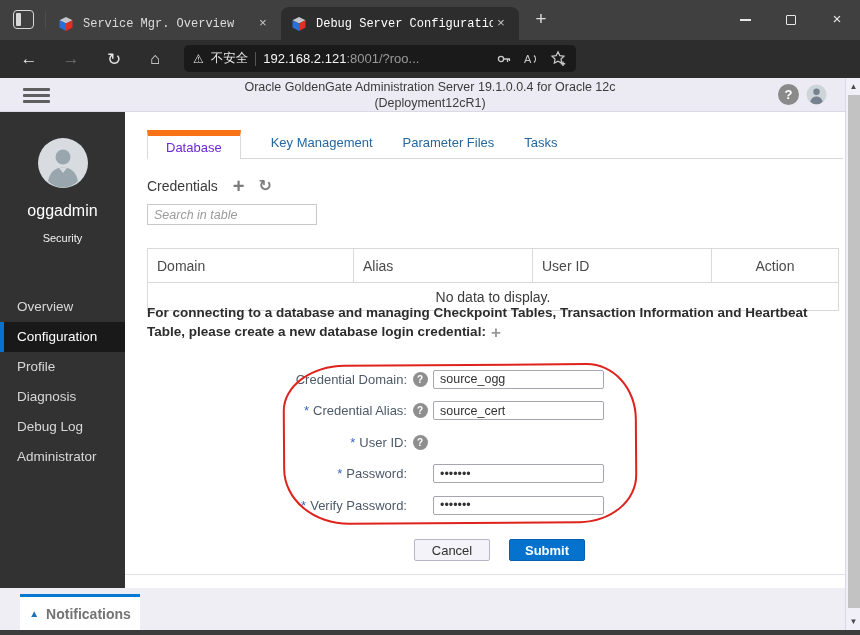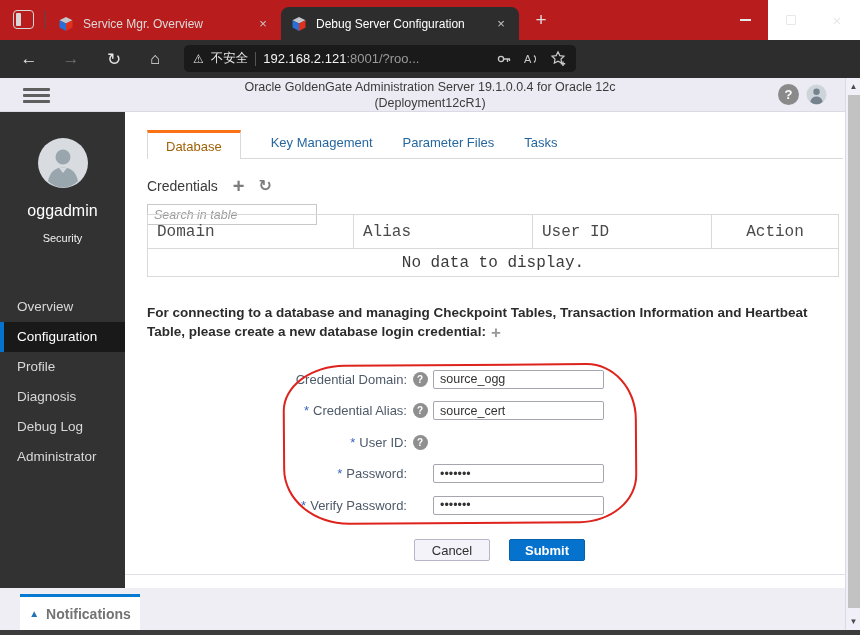--- a/index.html
+++ b/index.html
@@ -1,21 +1,21 @@
 <!DOCTYPE html>
 <html><head>
 <meta charset="utf-8">
 <style>
   * { margin:0; padding:0; box-sizing:border-box; }
   html,body { width:860px; height:635px; }
   body { font-family:"Liberation Sans","DejaVu Sans",sans-serif; overflow:hidden; background:#fff; }
   .screen { position:relative; width:860px; height:635px; overflow:hidden; }
 
   
-  .tabstrip { position:absolute; left:0; top:0; width:768px; height:40px; background:#b91c1c; }
+  .tabstrip { position:absolute; left:0; top:0; width:860px; height:40px; background:#404040;font-family:Liberation Mono, monospace; }
   .tab-actions { position:absolute; left:13px; top:10px; width:21px; height:19px; border:1.6px solid #d8d8d8; border-radius:4px; }
   .tab-actions::before { content:""; position:absolute; left:2px; top:2px; bottom:2px; width:5px; background:#d8d8d8; border-radius:1px; }
   .strip-sep { position:absolute; left:45px; top:11px; width:1px; height:18px; background:#4d4d4d; }
   .btab { position:absolute; top:7px; height:33px; display:flex; align-items:center; padding:0 10px; }
   .btab.inactive { left:48px; width:233px; }
   .btab.active { left:281px; width:238px; background:#2d2d2d; border-radius:8px 8px 0 0; }
   .btab .title { flex:1; font-size:12px; color:#dcdcdc; white-space:nowrap; overflow:hidden; margin-left:9px; }
   .btab.active .title { color:#fff; }
   .btab .tclose { width:16px; height:16px; display:flex; align-items:center; justify-content:center; color:#c8c8c8; font-size:13px; border-radius:3px; }
   .favicon { width:16px; height:16px; flex:0 0 16px; }
@@ -55,29 +55,29 @@
   .sb-avatar { position:absolute; left:38px; top:26px; width:50px; height:50px; }
   .sb-name { position:absolute; top:90px; width:100%; text-align:center; color:#fff; font-size:16px; }
   .sb-role { position:absolute; top:120px; width:100%; text-align:center; color:#f2f2f2; font-size:11px; }
   .sb-menu { position:absolute; top:180px; width:100%; }
   .sb-item { height:30px; line-height:30px; padding-left:17px; font-size:13.5px; color:#d8d8d8; cursor:default; }
   .sb-item.active { background:#191919; color:#fff; border-left:4px solid #0572ce; padding-left:13px; }
 
   
   .content { position:absolute; left:125px; top:112px; width:720px; height:476px; background:#fff; }
   .main-tabs { position:absolute; top:18px; left:22px; width:696px; height:29px; border-bottom:1px solid #d9d9d9; display:flex; align-items:flex-end; }
-  .mtab-active { height:29px; padding:0 18px; display:flex; align-items:center; border-top:3px solid #f97316; border-left:1px solid #d9d9d9; border-right:1px solid #d9d9d9; background:#fff; margin-bottom:-1px; font-size:13px; color:#a16207; }
+  .mtab-active { height:29px; padding:0 18px; display:flex; align-items:center; border-top:6px solid #f97316; border-left:1px solid #d9d9d9; border-right:1px solid #d9d9d9; background:#fff; margin-bottom:-1px; font-size:13px; color:#6d28d9; }
   .mtab-link { margin-left:30px; padding-bottom:8px; font-size:13px; color:#26679f; }
   .cred-row { position:absolute; top:64px; left:22px; display:flex; align-items:center; }
   .cred-label { font-size:14px; color:#3a3a3a; }
   .ico-plus { font-size:20px; font-weight:bold; color:#7d7d7d; margin-left:15px; line-height:18px; }
   .ico-refresh { font-size:16px; font-weight:bold; color:#7d7d7d; margin-left:14px; }
   .searchbox { position:absolute; top:92px; left:22px; width:170px; height:21px; border:1px solid #c9c9c9; font-size:12.5px; padding:0 6px; color:#0369a1; }
   .searchbox::placeholder { font-style:italic; color:#9b9b9b; }
-  .ctable { position:absolute; top:102px; left:22px; width:692px; font-size:16px; color:#4a4a4a;font-family:Liberation Mono, monospace; }
+  .ctable { position:absolute; top:136px; left:22px; width:692px; font-size:14px; color:#4a4a4a; }
   .ctable-head { display:flex; border:1px solid #d9d9d9; height:35px; }
   .th { display:flex; align-items:center; padding-left:9px; border-right:1px solid #d9d9d9; }
   .th:last-child { border-right:none; justify-content:center; padding-left:0; }
   .th-domain { width:206px; } .th-alias { width:179px; } .th-userid { width:179px; } .th-action { flex:1; }
   .ctable-empty { border:1px solid #d9d9d9; border-top:none; height:28px; display:flex; align-items:center; justify-content:center; color:#3b3b3b; }
   .instruction { position:absolute; top:191px; left:22px; width:702px; font-size:13.5px; font-weight:bold; color:#2c2c2c; line-height:19px; }
   .instruction .inline-plus { color:#999; font-size:17px; font-weight:900; margin-left:5px; vertical-align:-2px; }
 
   .cred-form { position:absolute; top:257px; left:0; }
   .frow { display:flex; align-items:center; height:20px; margin-bottom:11.5px; }

